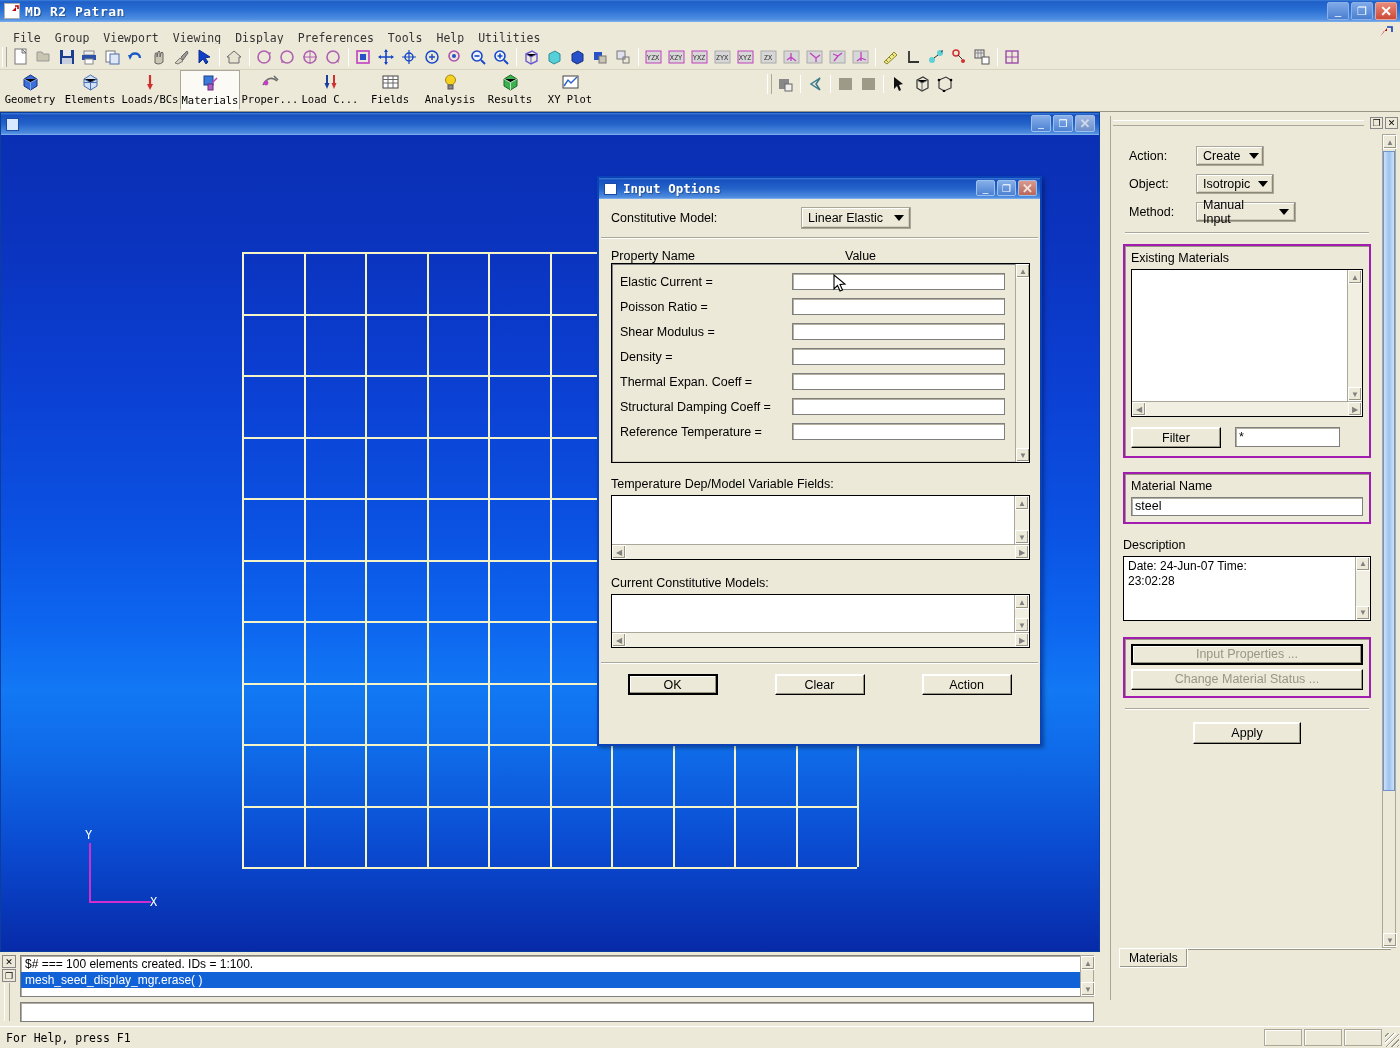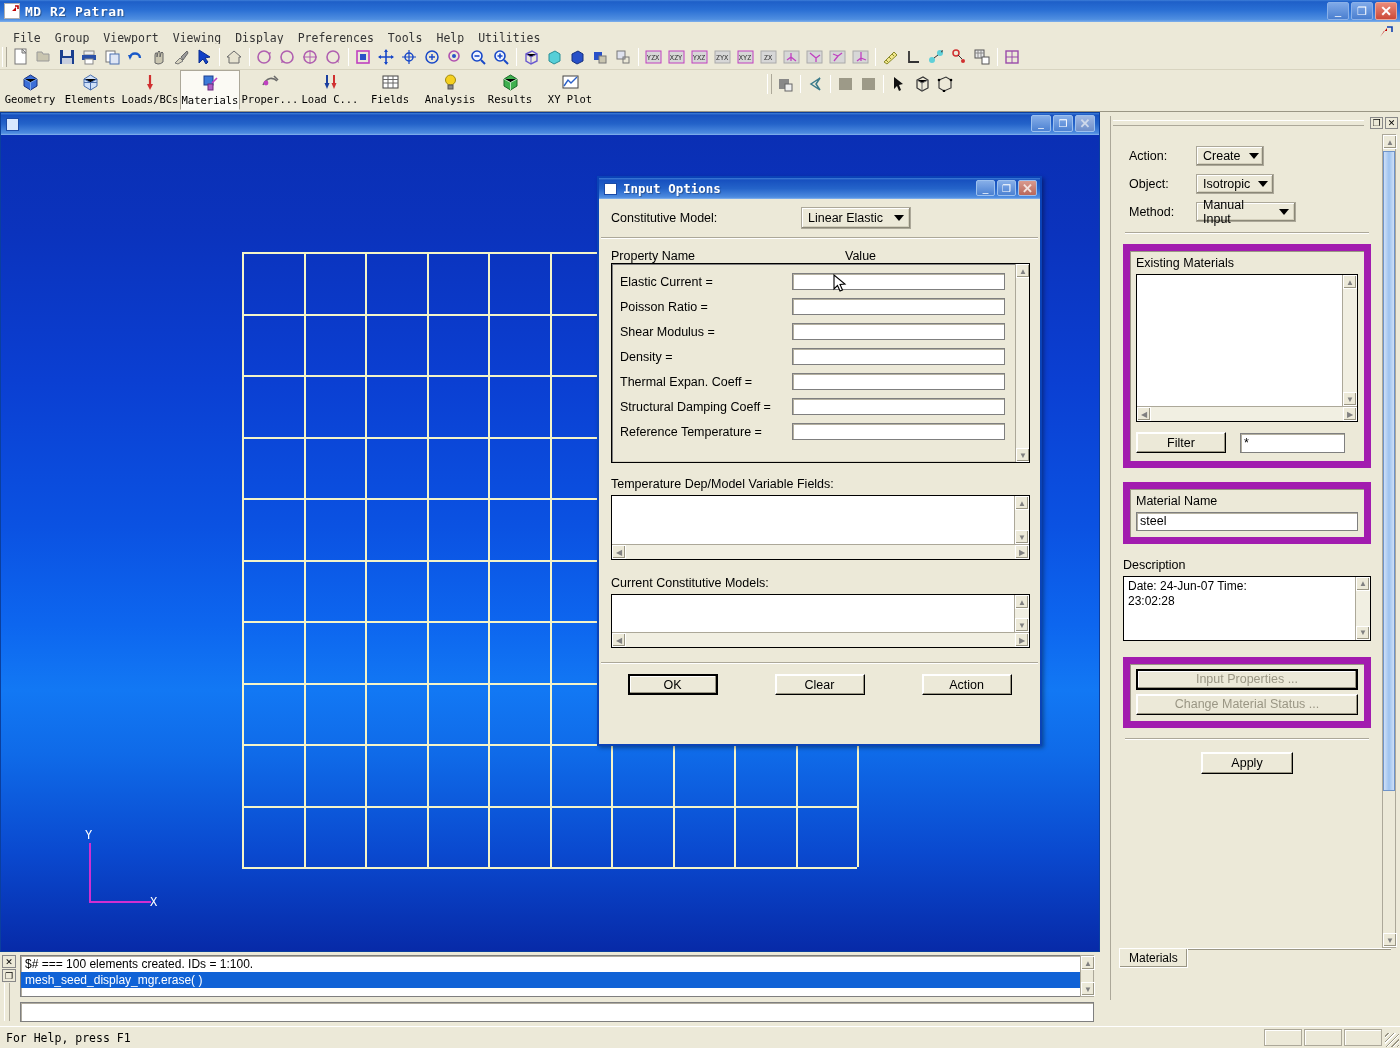--- a/index.html
+++ b/index.html
@@ -154,21 +154,21 @@
     border: 1px solid #aca899;
     display: flex; align-items: center; justify-content: space-between;
     font-size: 12.5px; color: #000; padding: 0 6px; cursor: default;
   }
   .caret { width: 0; height: 0; border-left: 5px solid transparent;
     border-right: 5px solid transparent; border-top: 6px solid #000; margin-left: 8px; }
 
   .hr { height: 2px; background: #aca899; border-bottom: 1px solid #fff; }
 
   .grp {
-    border: 7px solid #a21caf; box-shadow: inset 1px 1px 0 #9a9684;
+    border: 2px solid #a21caf; box-shadow: inset 1px 1px 0 #9a9684;
     background: #ece9d8;
   }
   .sunken {
     background: #fff; border: 1px solid #000;
     box-shadow: inset 1px 1px 0 #808080, inset -1px -1px 0 #d4d0c0;
   }
   .tfield {
     background: #fff; border: 1px solid #7f7f7f;
     box-shadow: inset 1px 1px 0 #b4b0a0;
     font-size: 12.5px; color: #000; padding: 1px 3px;
@@ -894,21 +894,21 @@
             <div class="sb-v">
               <div class="sb-ar">▲</div>
               <div class="sb-ar">▼</div>
             </div>
           </div>
           <div class="sb-h">
             <div class="sb-ar">◀</div>
             <div class="sb-ar">▶</div>
           </div>
         </div>
-        <div style="display:flex; align-items:flex-end; margin-top:10px;">
+        <div style="display:flex; align-items:flex-start; margin-top:10px;">
           <div class="pbtn" style="width:90px;height:21px;">Filter</div>
           <input class="tfield" style="width: 105px; height: 20px; margin-left: 14px;" value="*">
         </div>
       </div>
 
       <div class="grp" style="margin:14px 12px 0 12px; padding:5px 6px 6px 6px;">
         <div class="lbl" style="margin-bottom:3px;">Material Name</div>
         <input class="tfield" style="width: 100%; height: 19px;" value="steel">
       </div>
 
@@ -927,21 +927,21 @@
       </div>
 
       <div class="grp" style="margin:16px 12px 0 12px; padding:5px 6px 6px 6px;">
         <div class="pbtn" style="width:100%;height:21px;border:2px solid #000;color:#9a9684;">Input Properties ...</div>
         <div class="pbtn" style="width:100%;height:21px;margin-top:4px;color:#9a9684;">Change Material Status ...</div>
       </div>
 
       <div class="hr" style="margin:10px 14px 0 14px;"></div>
 
       <div style="display:flex; justify-content:center; margin-top:12px;">
-        <div class="pbtn" style="width:92px;height:22px;">Apply</div>
+        <div class="pbtn" style="width:108px;height:22px;">Apply</div>
       </div>
     </div>
 
     <div class="rp-scroll">
       <div class="sb-ar" style="position:absolute;top:0;left:0;right:0;">▲</div>
       <div class="rp-thumb"></div>
       <div class="sb-ar" style="position:absolute;bottom:0;left:0;right:0;">▼</div>
     </div>
 
     <div class="tabstrip">

